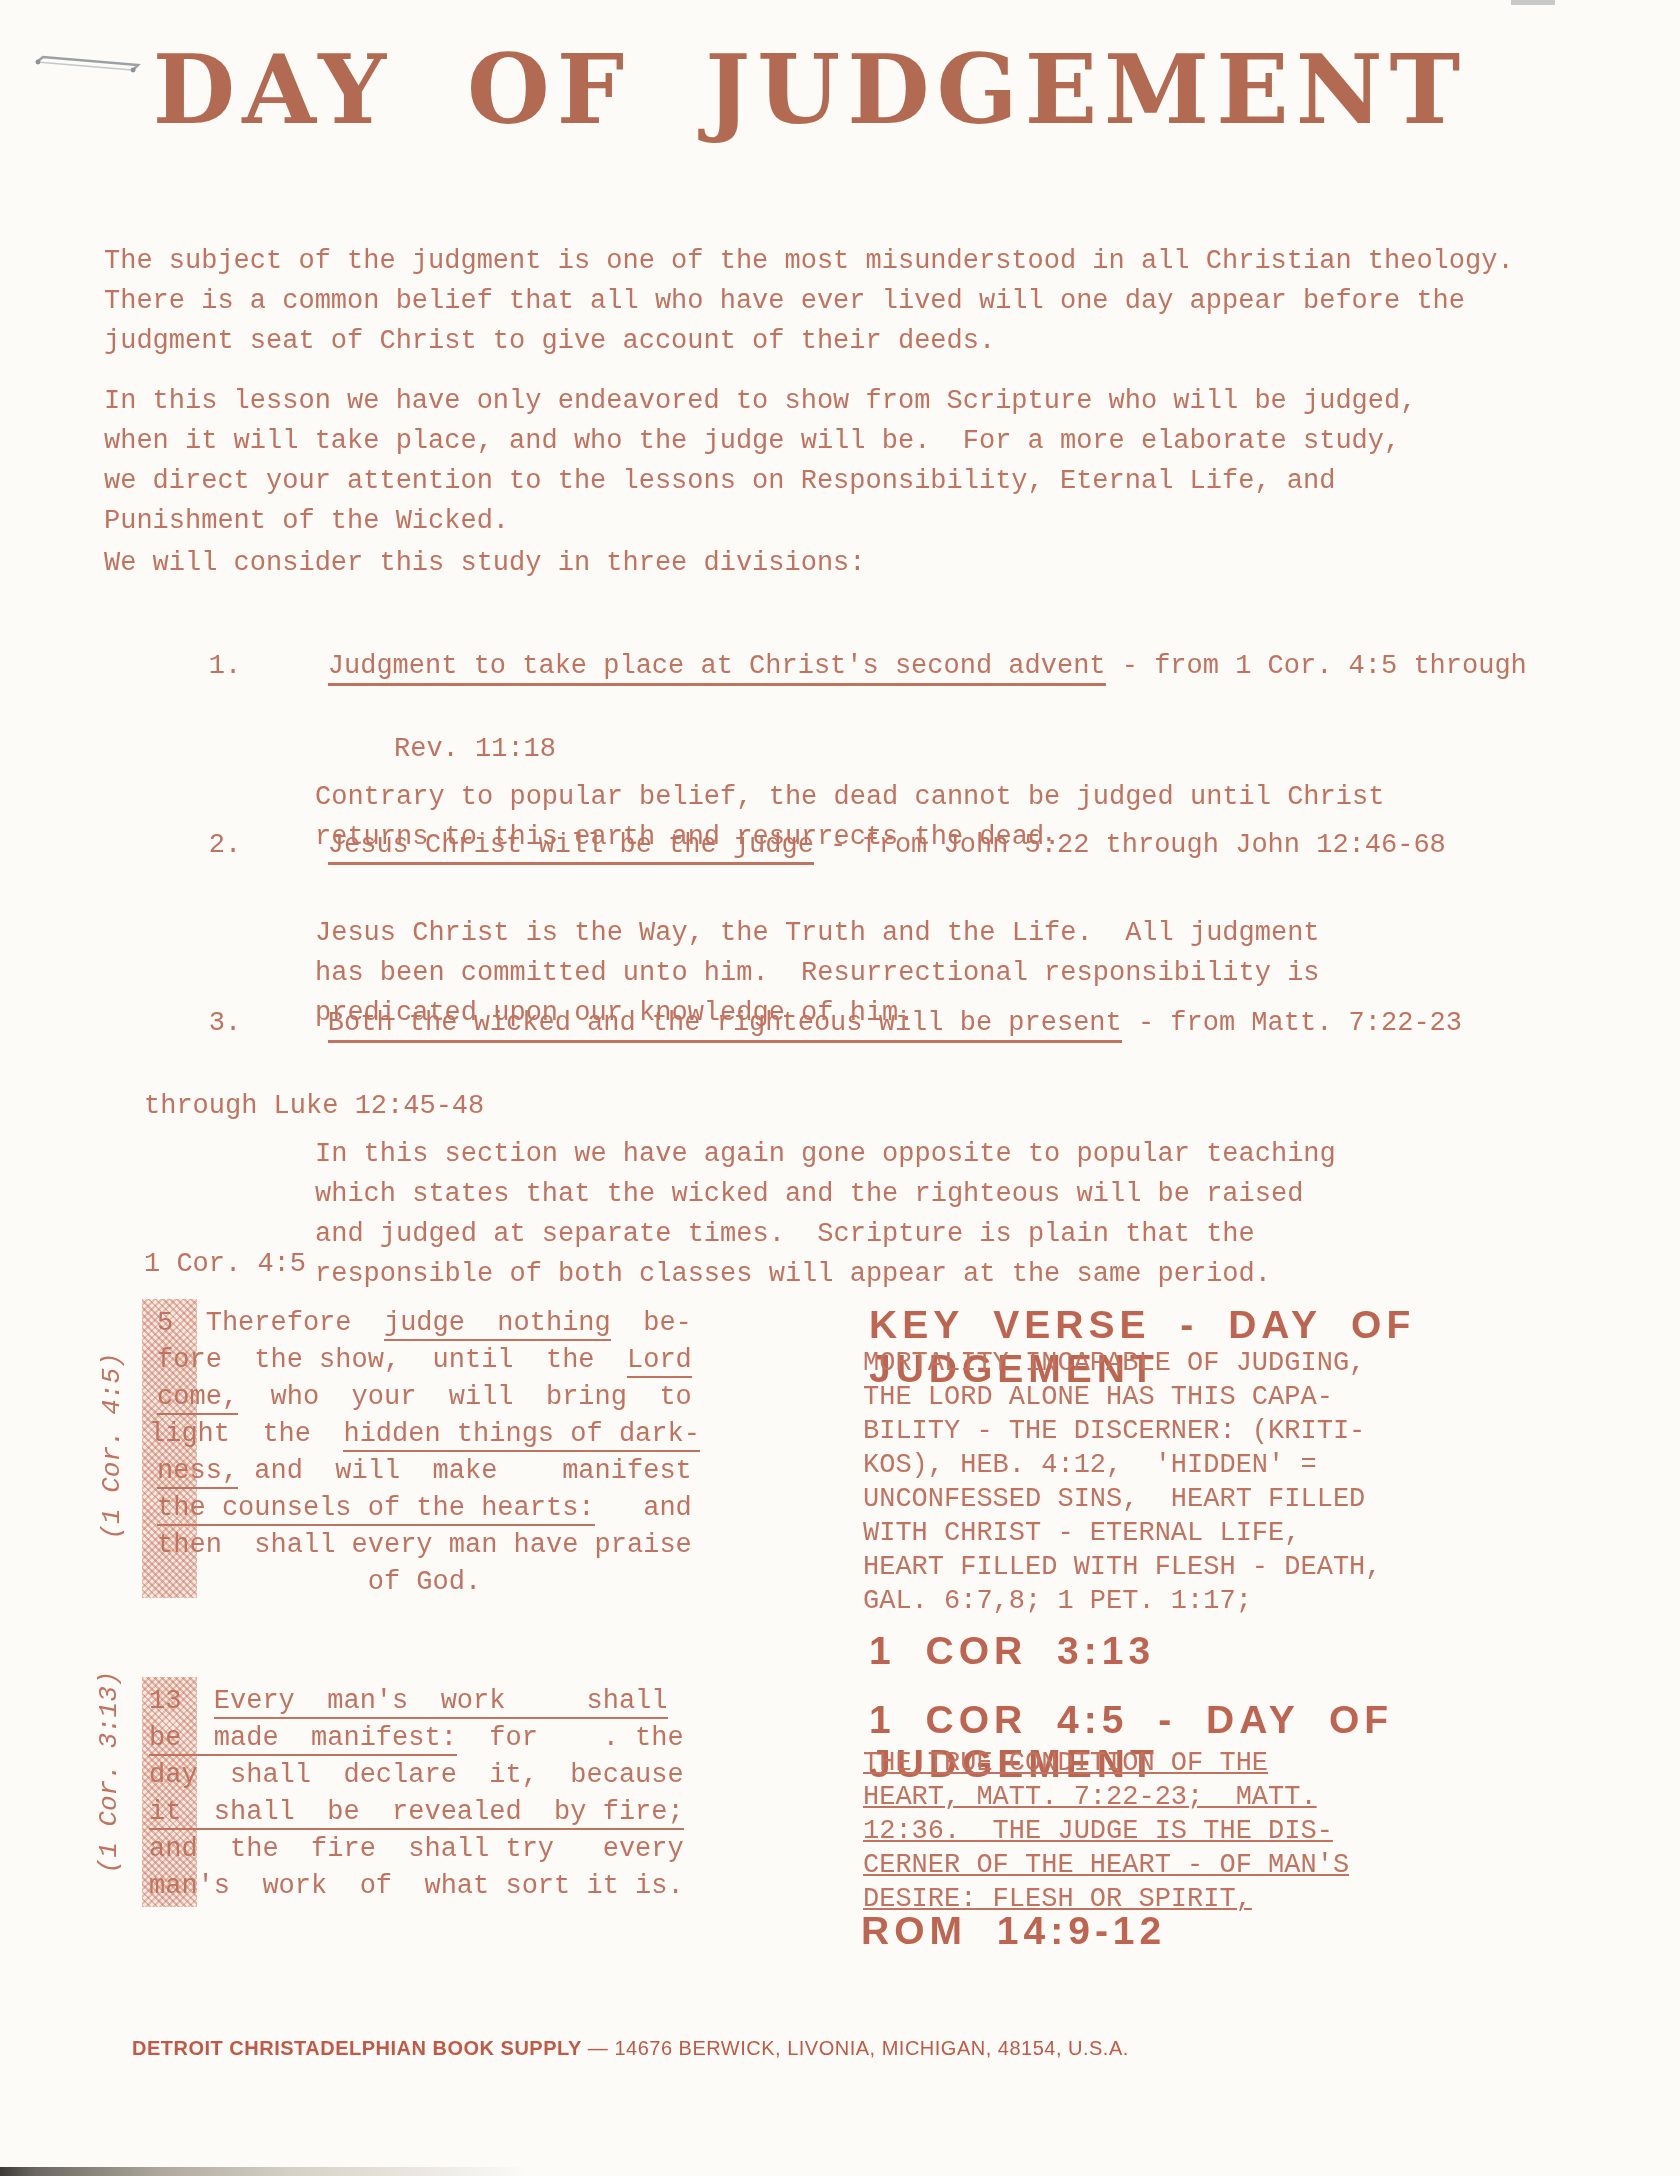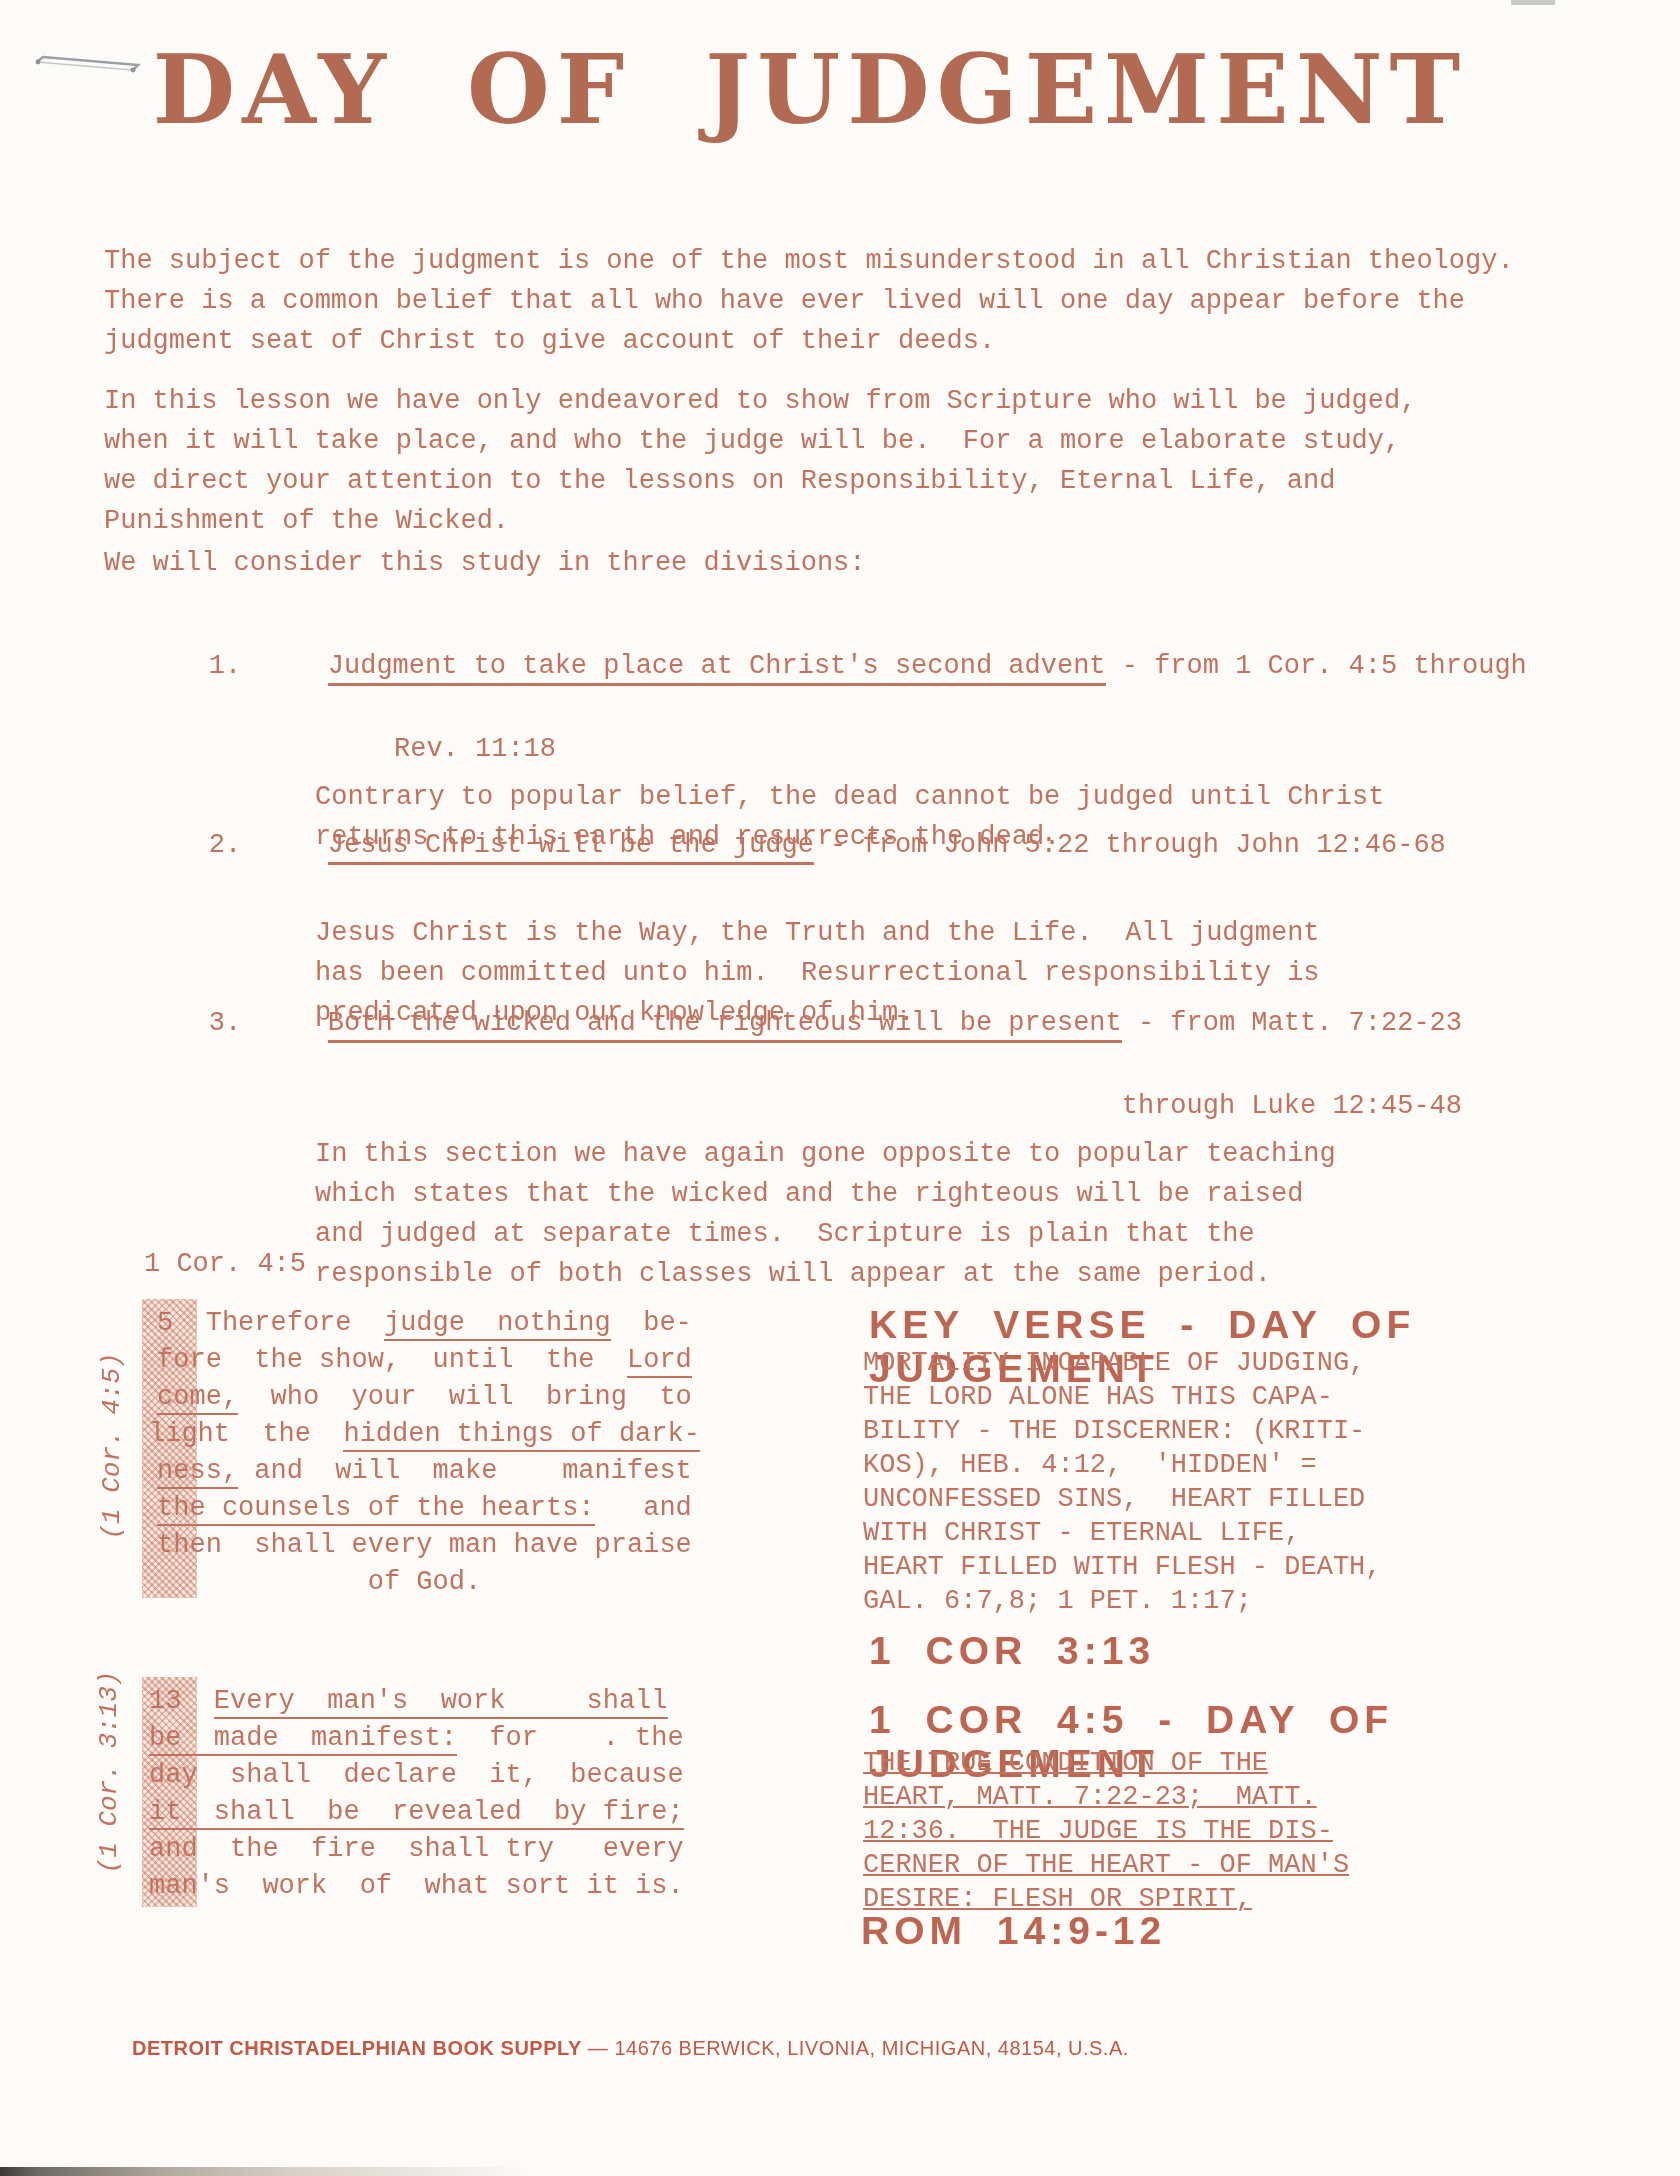--- a/index.html
+++ b/index.html
@@ -35,21 +35,21 @@
   .division{left:144px;font-size:27px;line-height:40px;}
   .d1{top:606px;}
   .d2{top:785px;}
   .d3{top:963px;}
   .dline{white-space:pre;}
   .dnum{display:inline-block;width:119px;}
   .div-heading{border-bottom:3px solid currentColor;padding-bottom:2px;}
   .cont{margin-top:3px;white-space:pre;}
   .cont:empty{display:none;}
   .cont-1{margin-left:250px;}
-  .cont-3{text-align:right;}
+  .cont-3{}
   .dbody{margin-top:8px;margin-left:171px;white-space:pre;}
 
   
   .refLabel{top:1249px;left:144px;font-size:27px;text-align:right;}
   .quote{left:149px;font-size:27px;line-height:37px;}
   .q1{top:1305px;text-align:center;}
   .q2{top:1683px;}
   .qline{white-space:pre;}
   .u{border-bottom:2px solid currentColor;padding-bottom:1px;}
 

